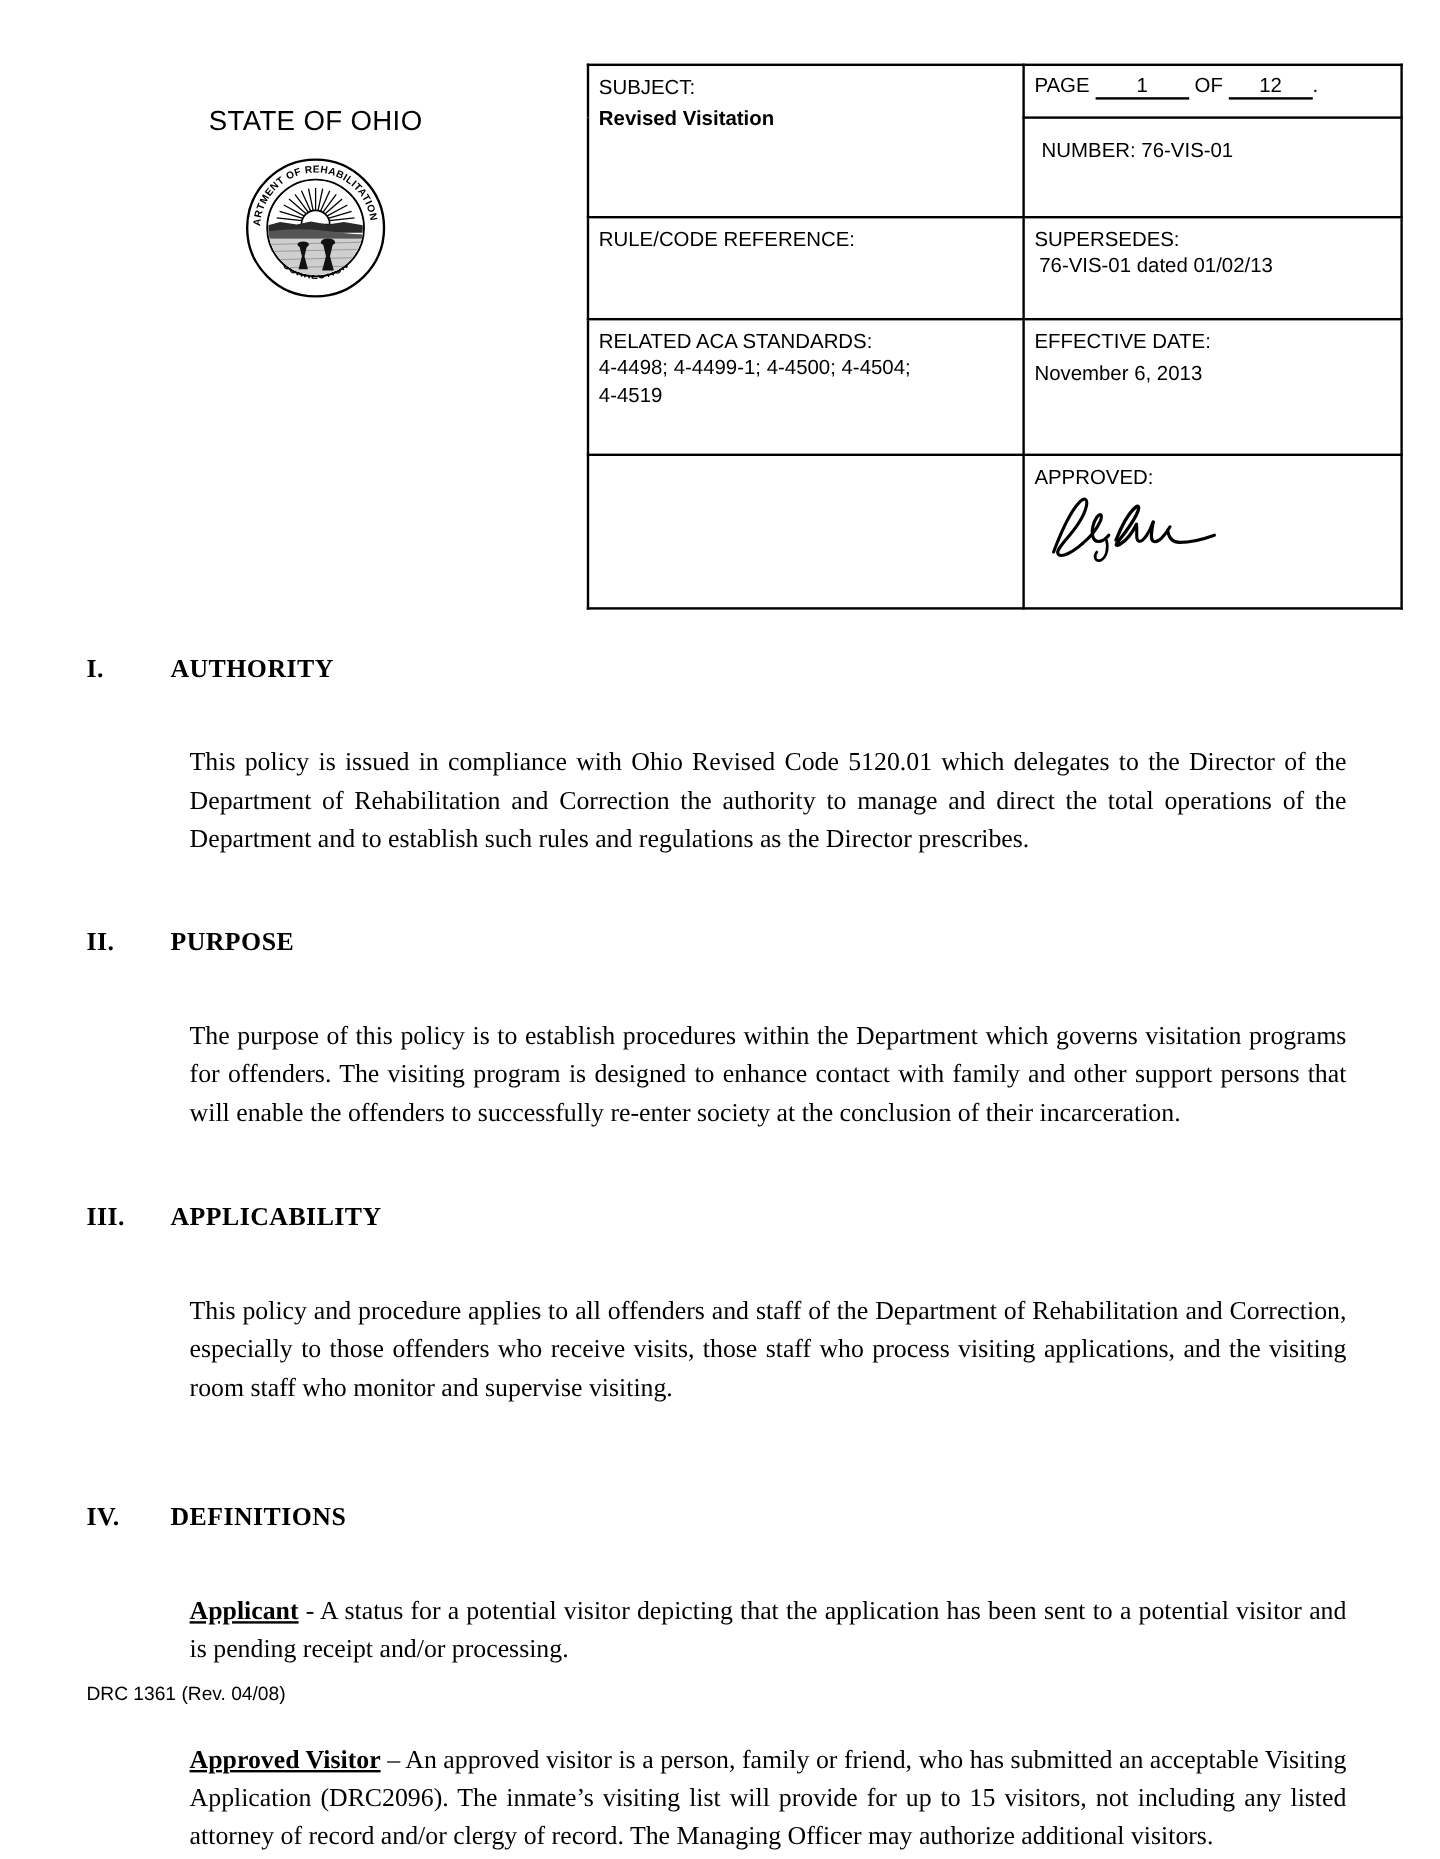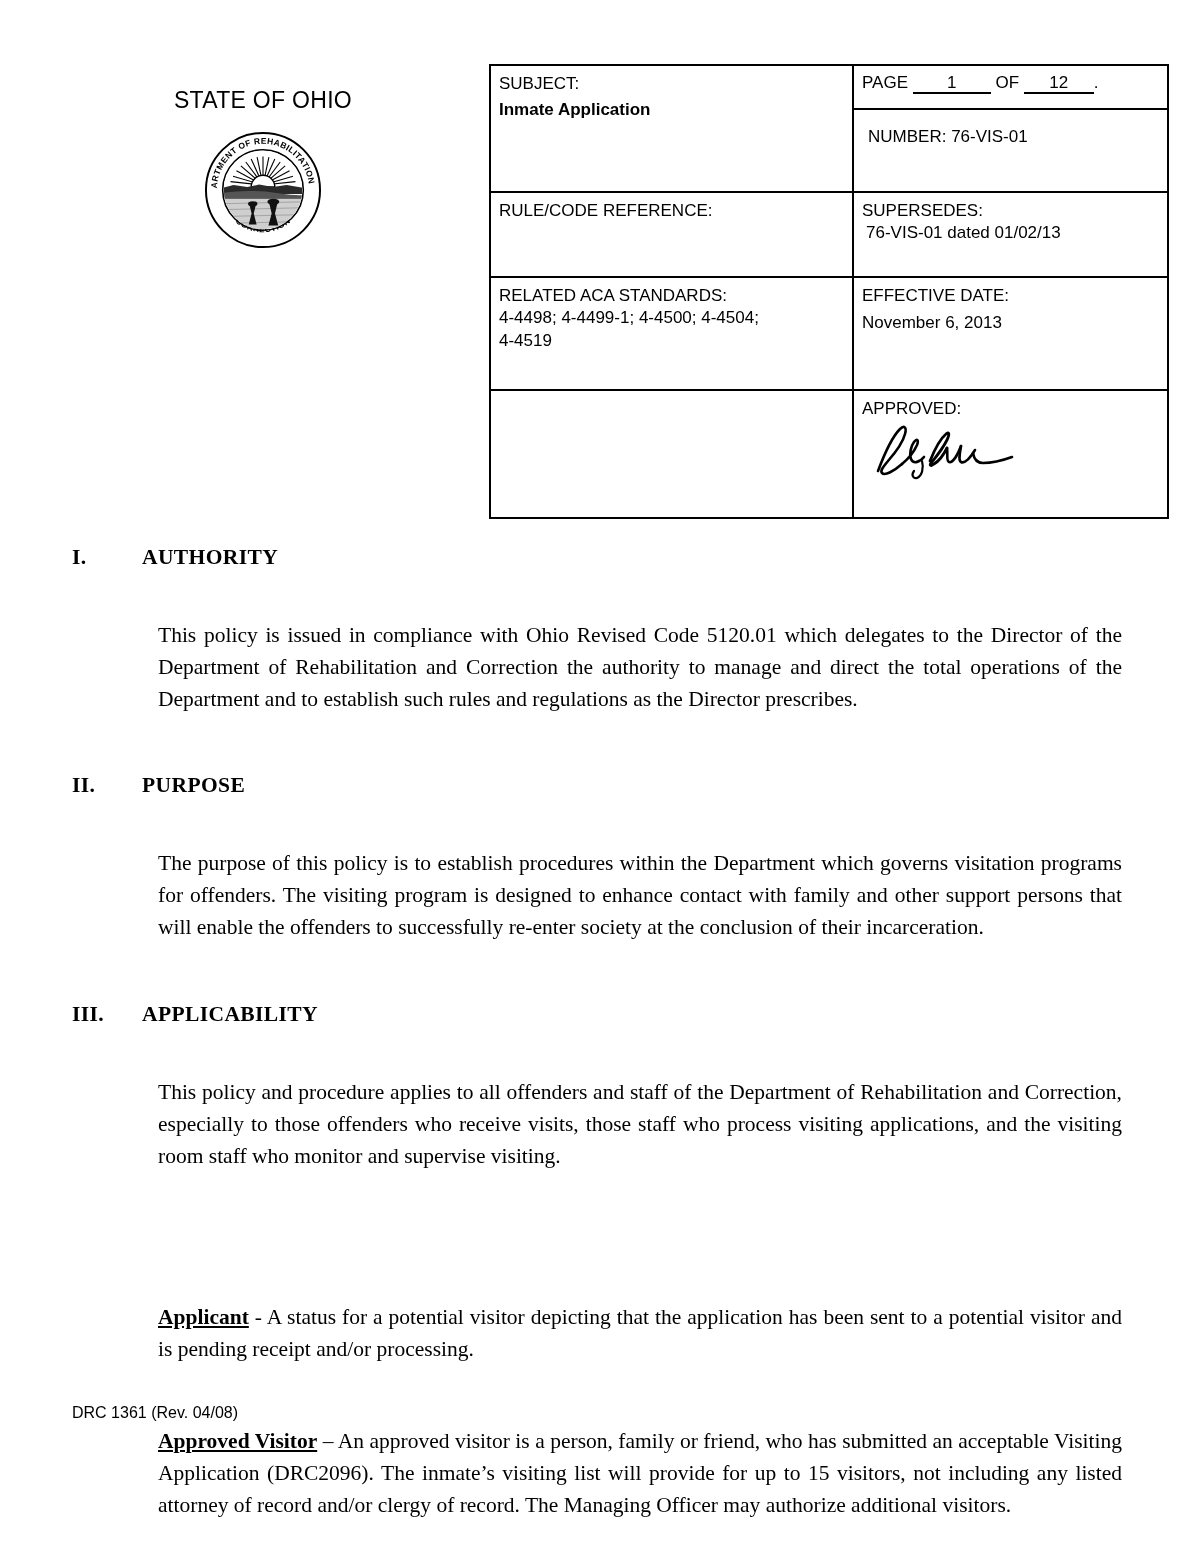--- a/index.html
+++ b/index.html
@@ -53,21 +53,21 @@
     font-size: 23.5px;
     line-height: 1.35;
     letter-spacing: 0.2px;
   }
   #dept-name .line2 { display: block; }
 
   
   #info-table {
     position: absolute;
     left: 489px;
-    top: 64px;
+    top: 53px;
     width: 642px;
     border-collapse: collapse;
     table-layout: fixed;
     font-family: "Liberation Sans", sans-serif;
     font-size: 17px;
   }
   #info-table td {
     border: 2px solid #000;
     vertical-align: top;
     padding: 7px 8px 4px 8px;
@@ -237,21 +237,21 @@
       </svg>
     </div>
 
   </div>
 
   <table id="info-table">
     <tbody>
       <tr class="row-subject">
         <td class="col-left" rowspan="2">
           <span class="cell-inner">SUBJECT:</span>
-          <span class="subject-value">Inmate Application</span>
+          <span class="subject-value">Revised Visitation</span>
         </td>
         <td class="col-right page-cell">
           <span>PAGE</span>
           <span class="blank-line blank-page">1</span>
           <span>OF</span>
           <span class="blank-line blank-of">12</span><span>.</span>
         </td>
       </tr>
       <tr>
         <td class="col-right number-cell">
@@ -334,20 +334,24 @@
       <span class="sec-num">III.</span>
       <span>APPLICABILITY</span>
     </div>
     <div class="sp-34"></div>
     <p class="para">This policy and procedure applies to all offenders and staff of the Department of Rehabilitation and Correction, especially to those offenders who receive visits, those staff who process visiting applications, and the visiting room staff who monitor and supervise visiting.</p>
   </div>
 
   <div class="sp-64"></div>
 
   <div class="section">
+    <div class="sec-head">
+      <span class="sec-num">IV.</span>
+      <span>DEFINITIONS</span>
+    </div>
 
     <div class="sp-34"></div>
     <p class="para"><span class="term">Applicant</span><span> - A status for a potential visitor depicting that the application has been sent to a potential visitor and is pending receipt and/or processing.</span></p>
 
     <div class="sp-28"></div>
     <p class="para"><span class="term">Approved Visitor</span><span> – An approved visitor is a person, family or friend, who has submitted an acceptable Visiting Application (DRC2096). The inmate’s visiting list will provide for up to 15 visitors, not including any listed attorney of record and/or clergy of record. The Managing Officer may authorize additional visitors.</span></p>
 
     <div class="sp-28"></div>
   </div>
 </div>

